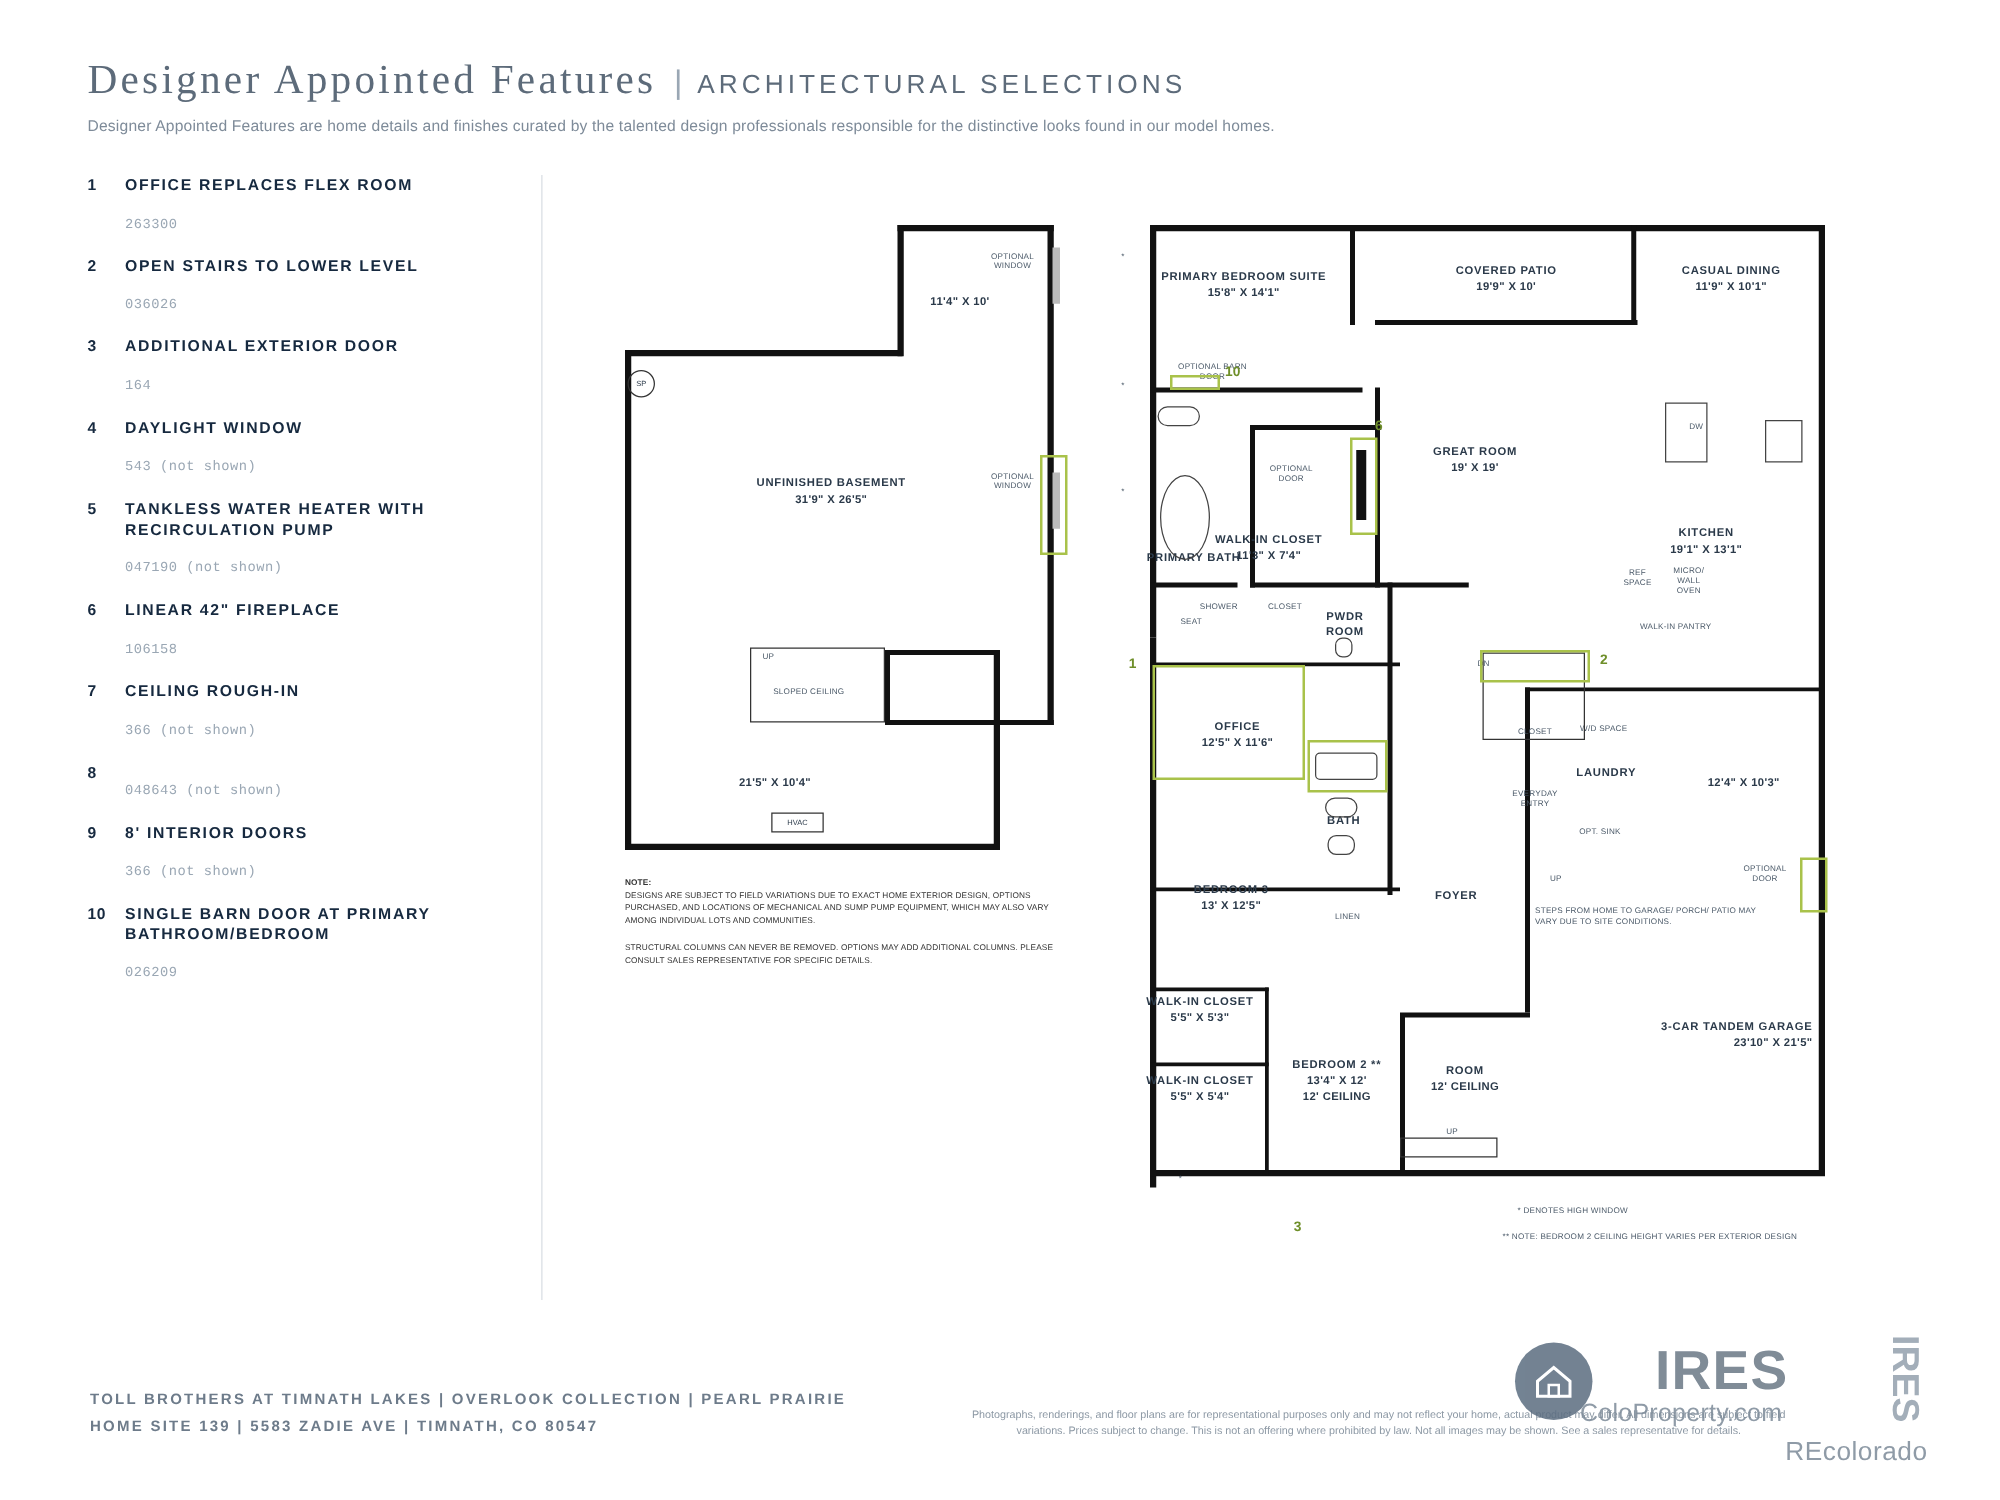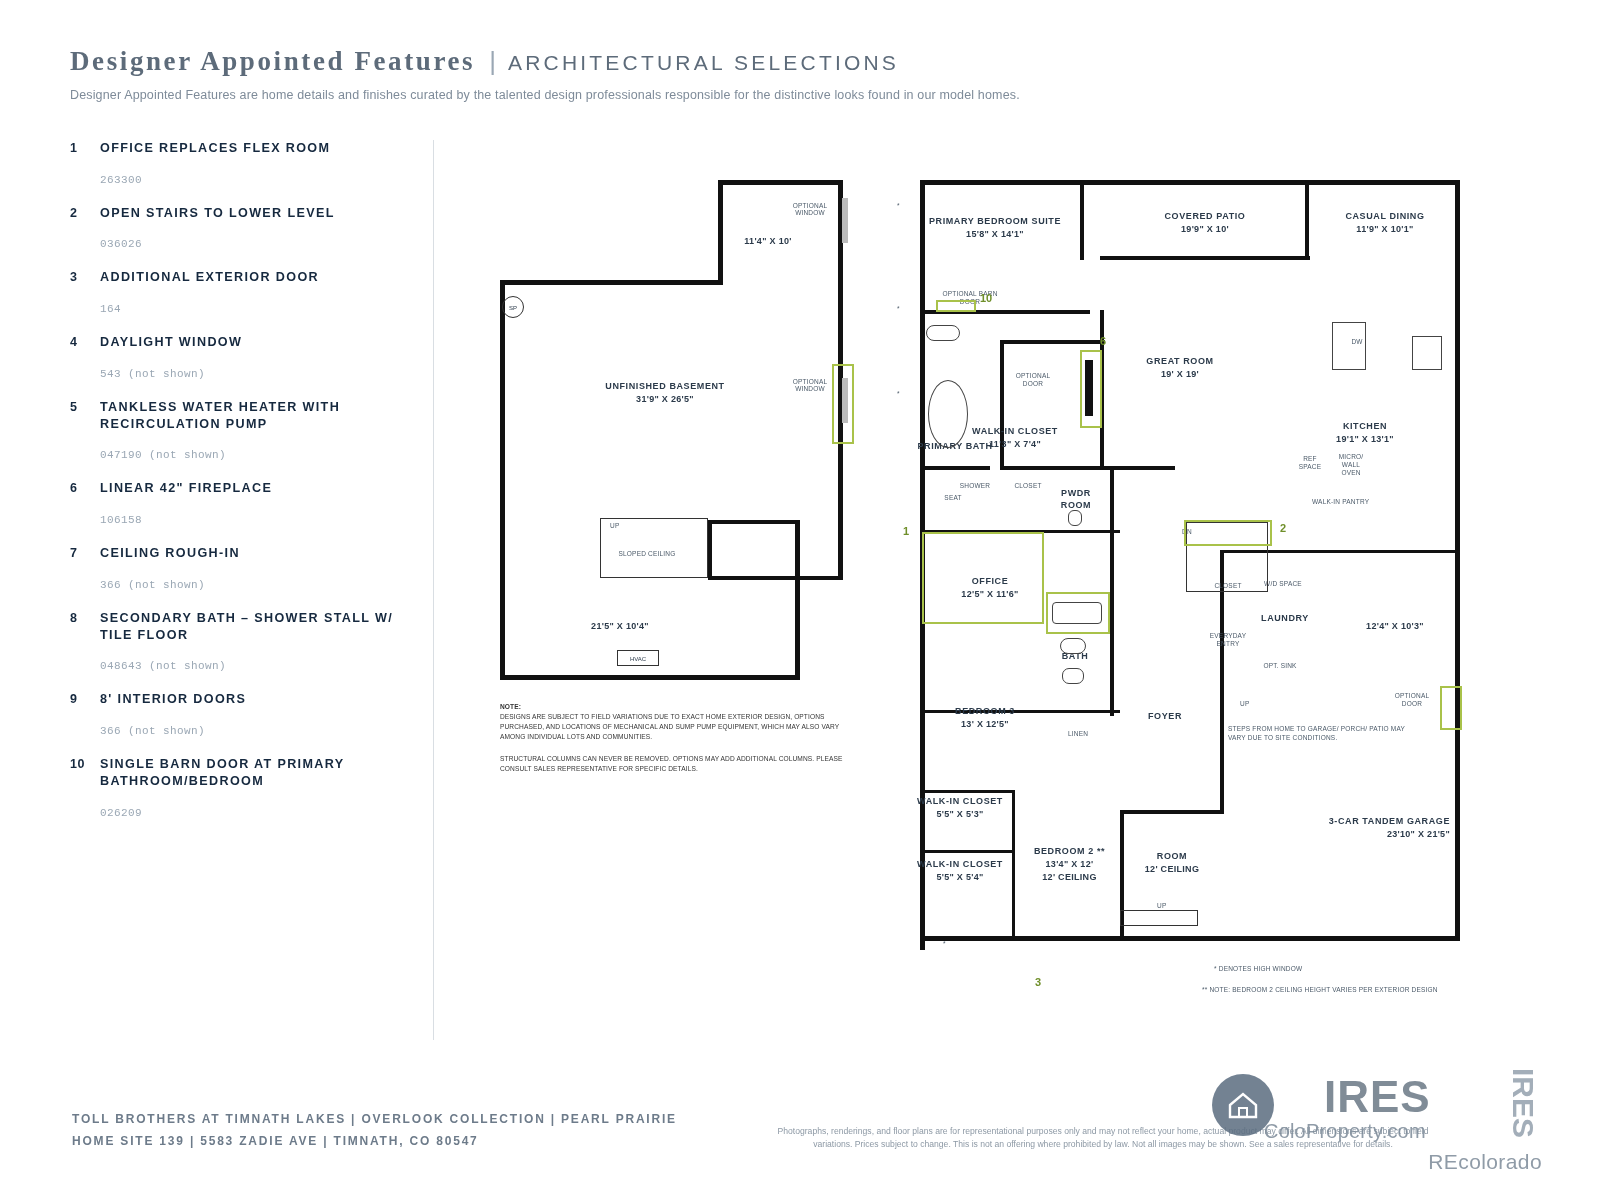--- a/index.html
+++ b/index.html
@@ -8,21 +8,21 @@
     width:1600px; height:1200px; position:relative;
     background:#ffffff;
     font-family:"Liberation Sans", sans-serif;
     color:#2b3a4a;
     overflow:hidden;
   }
   
   #header { position:absolute; left:70px; top:46px; width:1460px; }
   #title-row { display:flex; align-items:baseline; }
   .title-main {
-    font-size:27px; letter-spacing:2.6px; color:#5d6b7a; font-weight:700;
+    font-size:33px; letter-spacing:2.6px; color:#5d6b7a; font-weight:400;
     font-family:"Liberation Serif", serif;
   }
   .title-sep { font-size:26px; color:#9aa7b4; margin:0 12px 0 14px; font-weight:300; }
   .title-sub { font-size:21px; letter-spacing:3.2px; color:#5d6b7a; font-weight:400; }
   #subtitle {
     margin-top:11px; font-size:12.5px; color:#7e8b99; letter-spacing:.15px;
   }
   
   #features { position:absolute; left:70px; top:140px; width:360px; }
   .feat { display:flex; margin-bottom:19px; }
@@ -126,21 +126,20 @@
   <div class="feat">
     <div class="feat-num">7</div>
     <div class="feat-body">
       <div class="feat-label">CEILING ROUGH-IN</div>
       <div class="feat-code">366 (not shown)</div>
     </div>
   </div>
   <div class="feat">
     <div class="feat-num">8</div>
     <div class="feat-body">
-      <div class="feat-label">SECONDARY BATH – SHOWER STALL W/ TILE FLOOR</div>
       <div class="feat-code">048643 (not shown)</div>
     </div>
   </div>
   <div class="feat">
     <div class="feat-num">9</div>
     <div class="feat-body">
       <div class="feat-label">8' INTERIOR DOORS</div>
       <div class="feat-code">366 (not shown)</div>
     </div>
   </div>

